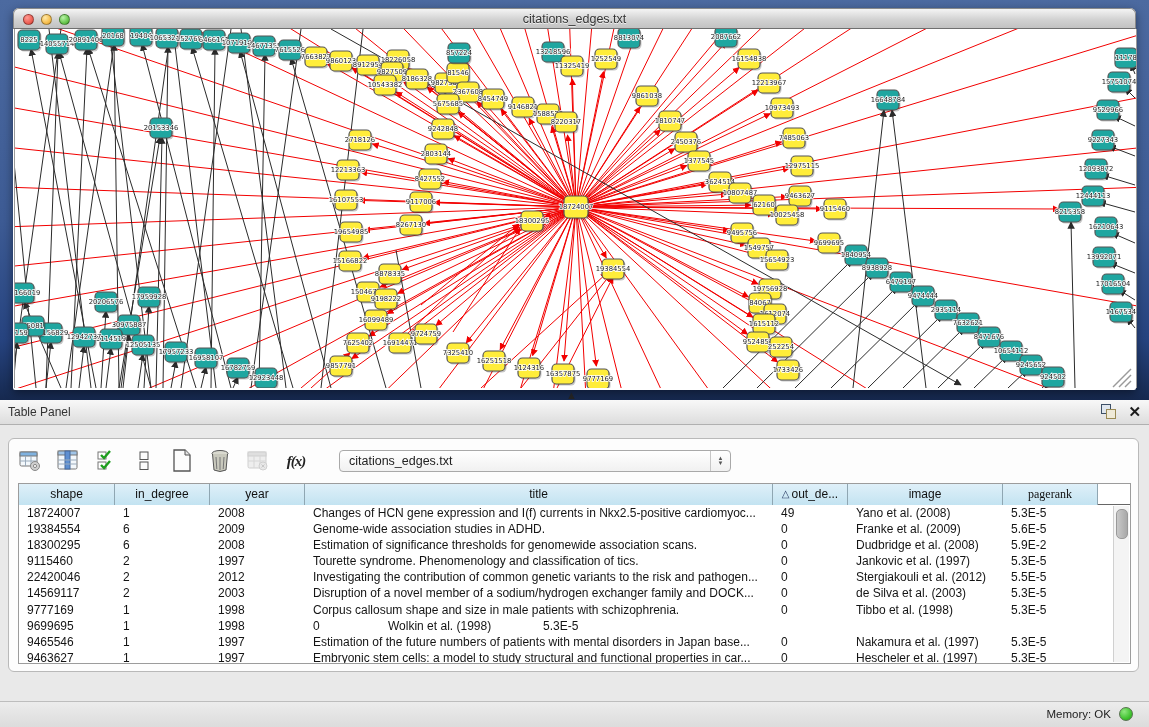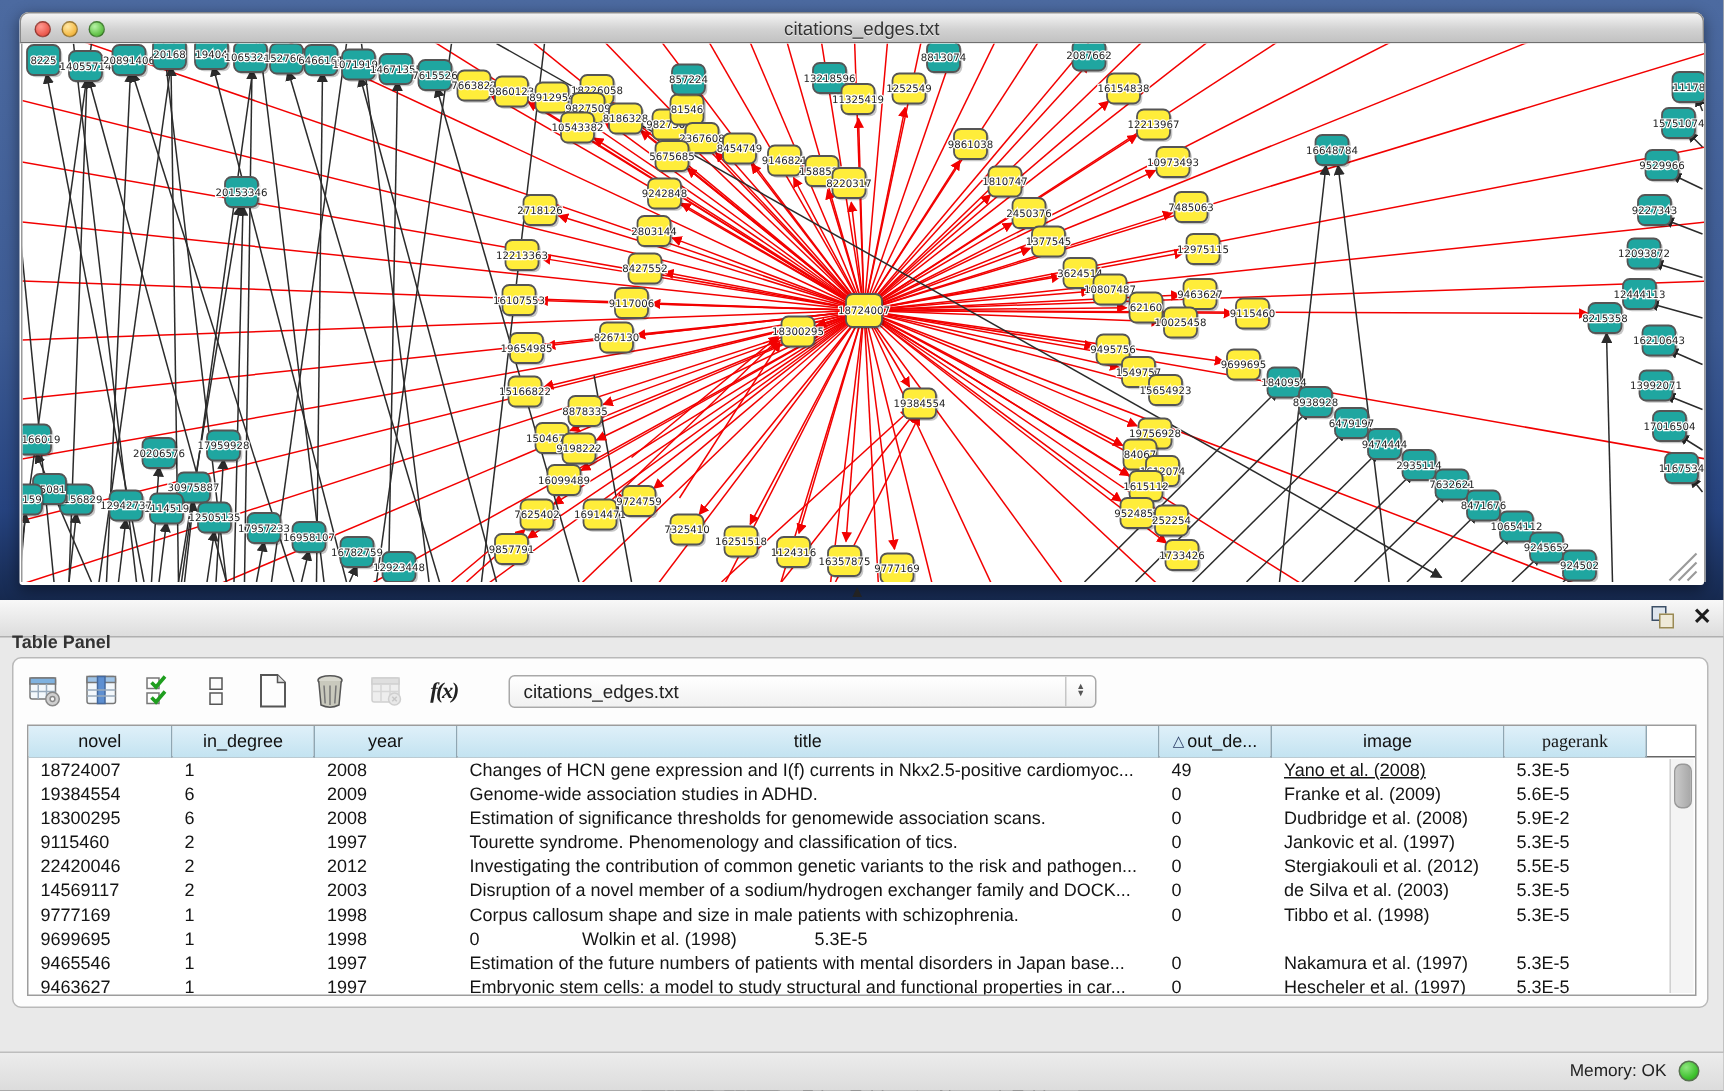--- a/index.html
+++ b/index.html
@@ -24,21 +24,21 @@
   .canvas{position:absolute;left:1px;top:21px;width:1121px;height:359px;background:#fff;overflow:hidden;
     border-left:1px solid #9a9a9a;border-right:1px solid #9a9a9a;}
   .canvas svg{display:block;}
   .resize-cursor{position:absolute;left:566px;top:392px;width:0;height:0;color:#222;
     font-size:11px;line-height:6px;}
 
   
   .table-panel{position:absolute;left:0;top:400px;width:1149px;height:327px;background:#e9e9e9;}
   .panel-header{position:relative;height:24px;background:linear-gradient(180deg,#f8f8f8,#dddddd);
     border-bottom:1px solid #b0b0b0;}
-  .panel-title{position:absolute;left:8px;top:21px;font-size:12px;color:#333;font-weight:bold;}
+  .panel-title{position:absolute;left:8px;top:5px;font-size:12px;color:#333;}
   .panel-header-icons{position:absolute;right:8px;top:4px;display:flex;gap:12px;align-items:center;}
   .float-icon{position:relative;width:15px;height:15px;}
   .float-icon .sq-back{position:absolute;left:0;top:0;width:8px;height:8px;border:1.5px solid #3c4f66;background:#dfe6ee;}
   .float-icon .sq-front{position:absolute;right:0;bottom:0;width:8px;height:8px;border:1.5px solid #9a8a55;background:#efead8;}
   .close-icon{font-size:15px;font-weight:bold;color:#1c1c1c;line-height:15px;cursor:default;}
 
   .browser-box{position:absolute;left:8px;top:38px;width:1131px;height:234px;box-sizing:border-box;
     background:#fdfdfd;border:1px solid #b9b9b9;border-radius:6px;}
   .toolbar{position:absolute;left:8px;top:6px;height:32px;display:flex;align-items:center;gap:12px;}
   .tb-btn{width:26px;height:26px;display:flex;align-items:center;justify-content:center;}
@@ -747,36 +747,36 @@
           <span>citations_edges.txt</span>
           <span class="dd-stepper">
               <span>▲</span>
               <span>▼</span>
             </span>
         </div>
       </div>
 
       <div class="grid">
         <div class="hrow">
-            <div class="hcell" style="width: 96px;">novel</div>
+            <div class="hcell" style="width: 96px;">shape</div>
             <div class="hcell" style="width: 95px;">in_degree</div>
             <div class="hcell" style="width: 95px;">year</div>
             <div class="hcell" style="width: 468px;">title</div>
             <div class="hcell" style="width: 75px;"><span class="sort-tri">△</span>out_de...</div>
             <div class="hcell" style="width: 155px;">image</div>
             <div class="hcell" style="width: 95px; font-family: Liberation Serif, serif;">pagerank</div>
           </div>
         <div>
             <div class="trow">
               <div class="tcell" style="width: 96px;">18724007</div>
               <div class="tcell" style="width: 95px;">1</div>
               <div class="tcell" style="width: 95px;">2008</div>
               <div class="tcell" style="width: 468px;">Changes of HCN gene expression and I(f) currents in Nkx2.5-positive cardiomyoc...</div>
               <div class="tcell" style="width: 75px;">49</div>
-              <div class="tcell" style="width: 155px; text-decoration: underline;">Yano et al. (2008)</div>
+              <div class="tcell" style="width: 155px;">Yano et al. (2008)</div>
               <div class="tcell" style="width: 95px;">5.3E-5</div>
             </div>
             <div class="trow">
               <div class="tcell" style="width: 96px;">19384554</div>
               <div class="tcell" style="width: 95px;">6</div>
               <div class="tcell" style="width: 95px;">2009</div>
               <div class="tcell" style="width: 468px;">Genome-wide association studies in ADHD.</div>
               <div class="tcell" style="width: 75px;">0</div>
               <div class="tcell" style="width: 155px;">Franke et al. (2009)</div>
               <div class="tcell" style="width: 95px;">5.6E-5</div>

